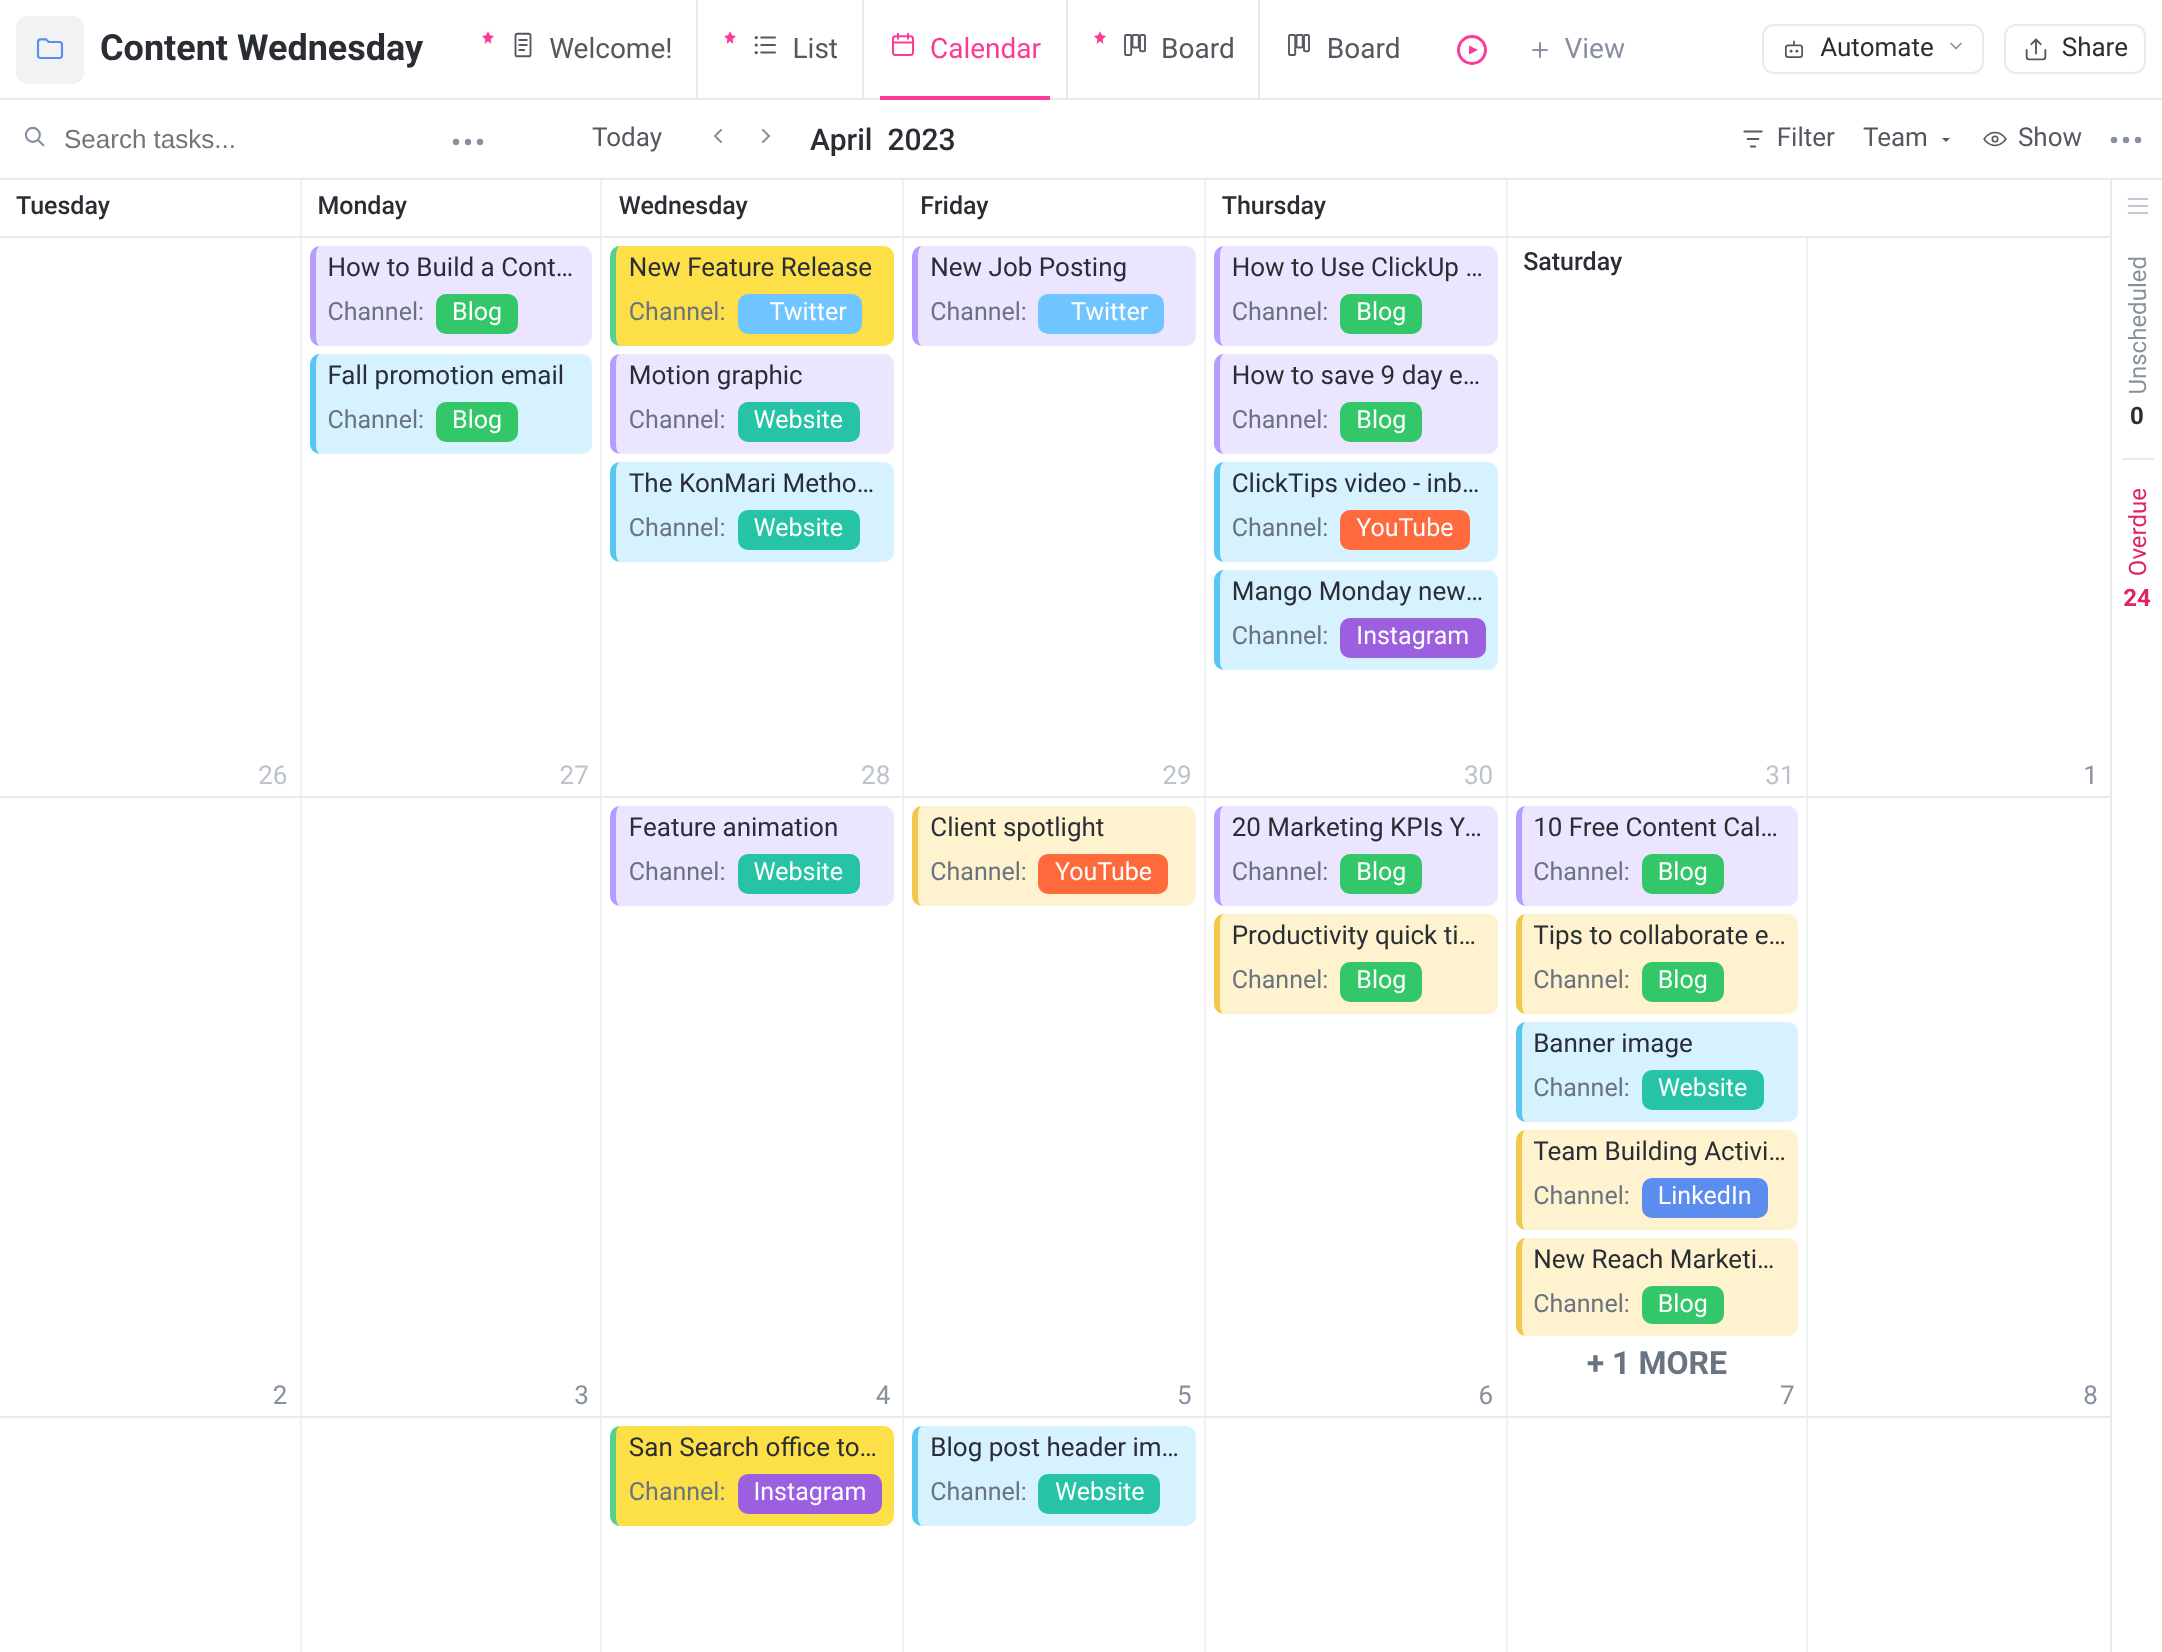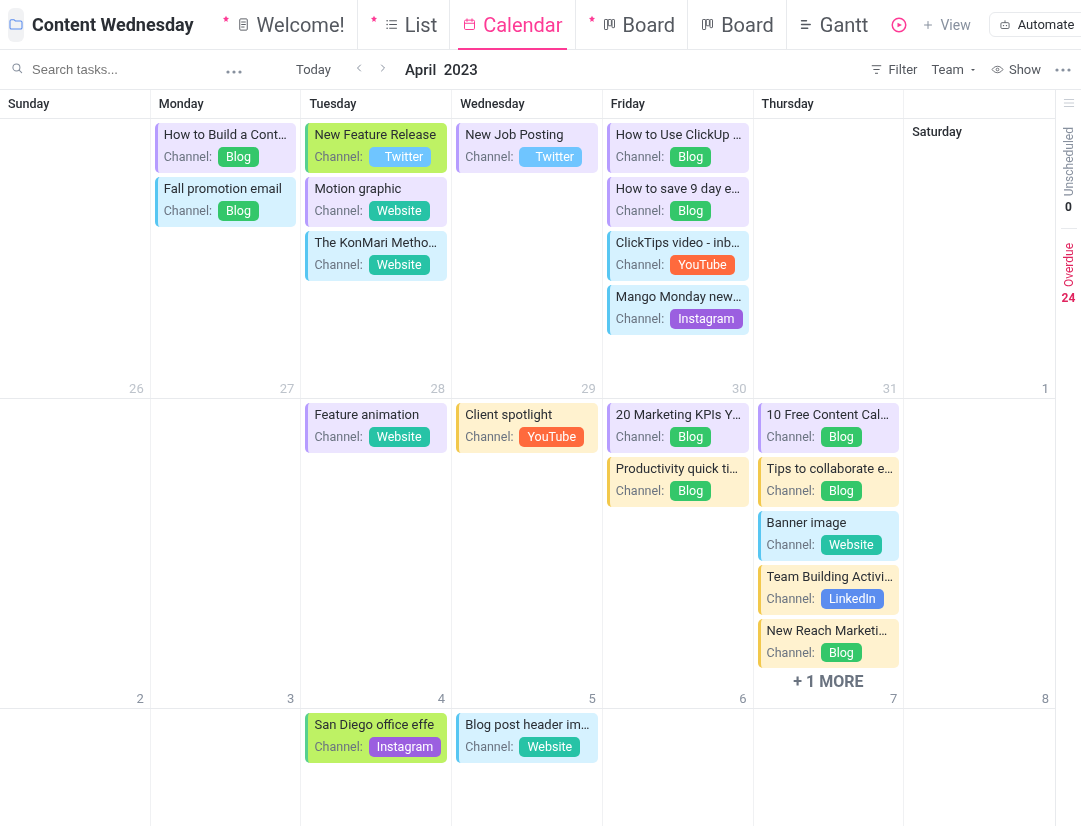--- a/index.html
+++ b/index.html
@@ -2,21 +2,21 @@
 <html><head>
 <meta charset="utf-8">
 <style>
   * { box-sizing: border-box; }
   html, body { margin: 0; padding: 0; height: 100%; font-family: -apple-system, BlinkMacSystemFont, "Segoe UI", Roboto, Helvetica, Arial, sans-serif; color: #2a2e34; }
   .app { display: flex; flex-direction: column; height: 826px; width: 1081px; overflow: hidden; }
   .topbar { display: flex; align-items: center; height: 50px; border-bottom: 1px solid #e8eaed; padding: 0 8px; gap: 4px; }
   .folder-btn { width: 34px; height: 34px; display:flex; align-items:center; justify-content:center; border-radius:6px; background:#f1f2f4; margin-right:4px;}
   .title { font-size: 18px; font-weight: 700; color:#2a2e34; margin-right: 12px; white-space:nowrap; }
   .tabs { display:flex; align-items:center; height:100%; }
-  .tab { display:flex; align-items:center; gap:6px; padding:6px 12px; height:100%; font-size:20px; color:#54585f; border-left:1px solid #e8eaed; cursor:pointer; position:relative; }
+  .tab { display:flex; align-items:center; gap:6px; padding:6px 12px; height:100%; font-size:14px; color:#54585f; border-left:1px solid #e8eaed; cursor:pointer; position:relative; }
   .tab:first-child { border-left:none;}
   .tab.active { color:#fd3a95; }
   .tab.active::after { content:""; position:absolute; left:8px; right:8px; bottom:-1px; height:2px; background:#fd3a95; }
   .tab svg { flex:0 0 auto; }
   .record-btn { width:28px; height:28px; border-radius:6px; display:flex; align-items:center; justify-content:center; background:#fff; margin-left:6px;}
   .spacer { flex:1; }
   .addview { display:flex; align-items:center; gap:6px; color:#87909e; font-size:14px; padding:0 10px; cursor:pointer;}
   .automate { display:flex; align-items:center; gap:6px; border:1px solid #e8eaed; border-radius:6px; padding:4px 8px; font-size:13px; color:#2a2e34; cursor:pointer;}
   .automate .chev { color:#87909e; }
   .share { display:flex; align-items:center; gap:6px; border:1px solid #e8eaed; border-radius:6px; padding:4px 8px; font-size:13px; color:#2a2e34; cursor:pointer; margin-left:6px;}
@@ -46,21 +46,21 @@
   .event { border-radius:5px; padding:4px 6px 6px 6px; font-size:13px; line-height:1.25; overflow:hidden; border-left:3px solid transparent; cursor:pointer;}
   .event .etitle { color:#2a2e34; white-space:nowrap; overflow:hidden; text-overflow:ellipsis;}
   .event .erow { display:flex; align-items:center; gap:6px; margin-top:4px;}
   .event .erow .lbl { color:#6a7380; font-size:12.5px;}
   .badge { display:inline-block; padding:2px 8px; border-radius:5px; font-size:12.5px; color:#fff; white-space:nowrap;}
   .more-link { font-size:16px; font-weight:700; color:#6a7380; padding:4px 2px; cursor:pointer;text-align:center;}
 
   
   .bg-lav   { background:#ece5ff; border-left-color:#b69cff;}
   .bg-cyan  { background:#d6f2ff; border-left-color:#57c6f2;}
-  .bg-mint  { background:#bef264; border-left-color:#57d08f;}
+  .bg-mint  { background:#fde047; border-left-color:#57d08f;}
   .bg-sun   { background:#fff2cf; border-left-color:#f2c84b;}
 
   
   .ch-blog     { background:#34c76a; }
   .ch-twitter  { background:#6fc5ff;padding-left:16px; }
   .ch-website  { background:#27c3a6; }
   .ch-youtube  { background:#ff6a3d; }
   .ch-instagram{ background:#9b5fe0; }
   .ch-linkedin { background:#5b8def; }
 
@@ -128,26 +128,20 @@
           <span>Board</span>
         </div>
         <div class="tab">
           <span><svg width="15" height="15" viewBox="0 0 24 24">
               <rect x="4" y="4" width="5" height="16" rx="1" stroke="#54585f" stroke-width="1.5" fill="none"></rect>
               <rect x="10" y="4" width="5" height="10" rx="1" stroke="#54585f" stroke-width="1.5" fill="none"></rect>
               <rect x="16" y="4" width="4" height="13" rx="1" stroke="#54585f" stroke-width="1.5" fill="none"></rect>
             </svg></span>
           <span>Board</span>
         </div>
-        <div class="tab">
-          <span><svg width="15" height="15" viewBox="0 0 24 24">
-              <path d="M4 6h8M4 12h14M4 18h10" stroke="#54585f" stroke-width="2.2" stroke-linecap="round"></path>
-            </svg></span>
-          <span>Gantt</span>
-        </div>
       </div>
 
     <div class="record-btn">
       <svg width="18" height="18" viewBox="0 0 24 24">
           <circle cx="12" cy="12" r="9" fill="none" stroke="#fd3a95" stroke-width="2"></circle>
           <path d="M10 9l6 3-6 3V9z" fill="#fd3a95"></path>
         </svg>
     </div>
 
     <div class="addview">
@@ -235,23 +229,22 @@
             <circle cx="8" cy="2" r="1.6" fill="#87909e"></circle>
             <circle cx="14" cy="2" r="1.6" fill="#87909e"></circle>
           </svg>
       </div>
     </div>
   </div>
 
   <div class="body">
     <div class="calendar">
       <div class="dow-row" id="dow-row">
-          <div class="dow">Sunday</div>
+          <div class="dow">Tuesday</div>
           <div class="dow">Monday</div>
-          <div class="dow">Tuesday</div>
           <div class="dow">Wednesday</div>
           <div class="dow">Friday</div>
           <div class="dow">Thursday</div>
           <div class="dow">Saturday</div>
         </div>
       <div class="grid" id="grid">
           <div class="week">
             <div class="day other">
               <div class="events"></div>
               <div class="daynum">26</div>
@@ -456,21 +449,21 @@
           <div class="week">
             <div class="day">
               <div class="events"></div>
             </div>
             <div class="day">
               <div class="events"></div>
             </div>
             <div class="day">
               <div class="events">
                 <div class="event bg-mint">
-                  <div class="etitle">San Diego office effe</div>
+                  <div class="etitle">San Search office tour</div>
         <div class="erow">
                     <span class="lbl">Channel:</span>
         <span class="badge ch-instagram">Instagram</span>
                   </div>
                 </div>
               </div>
             </div>
             <div class="day">
               <div class="events">
                 <div class="event bg-cyan">

